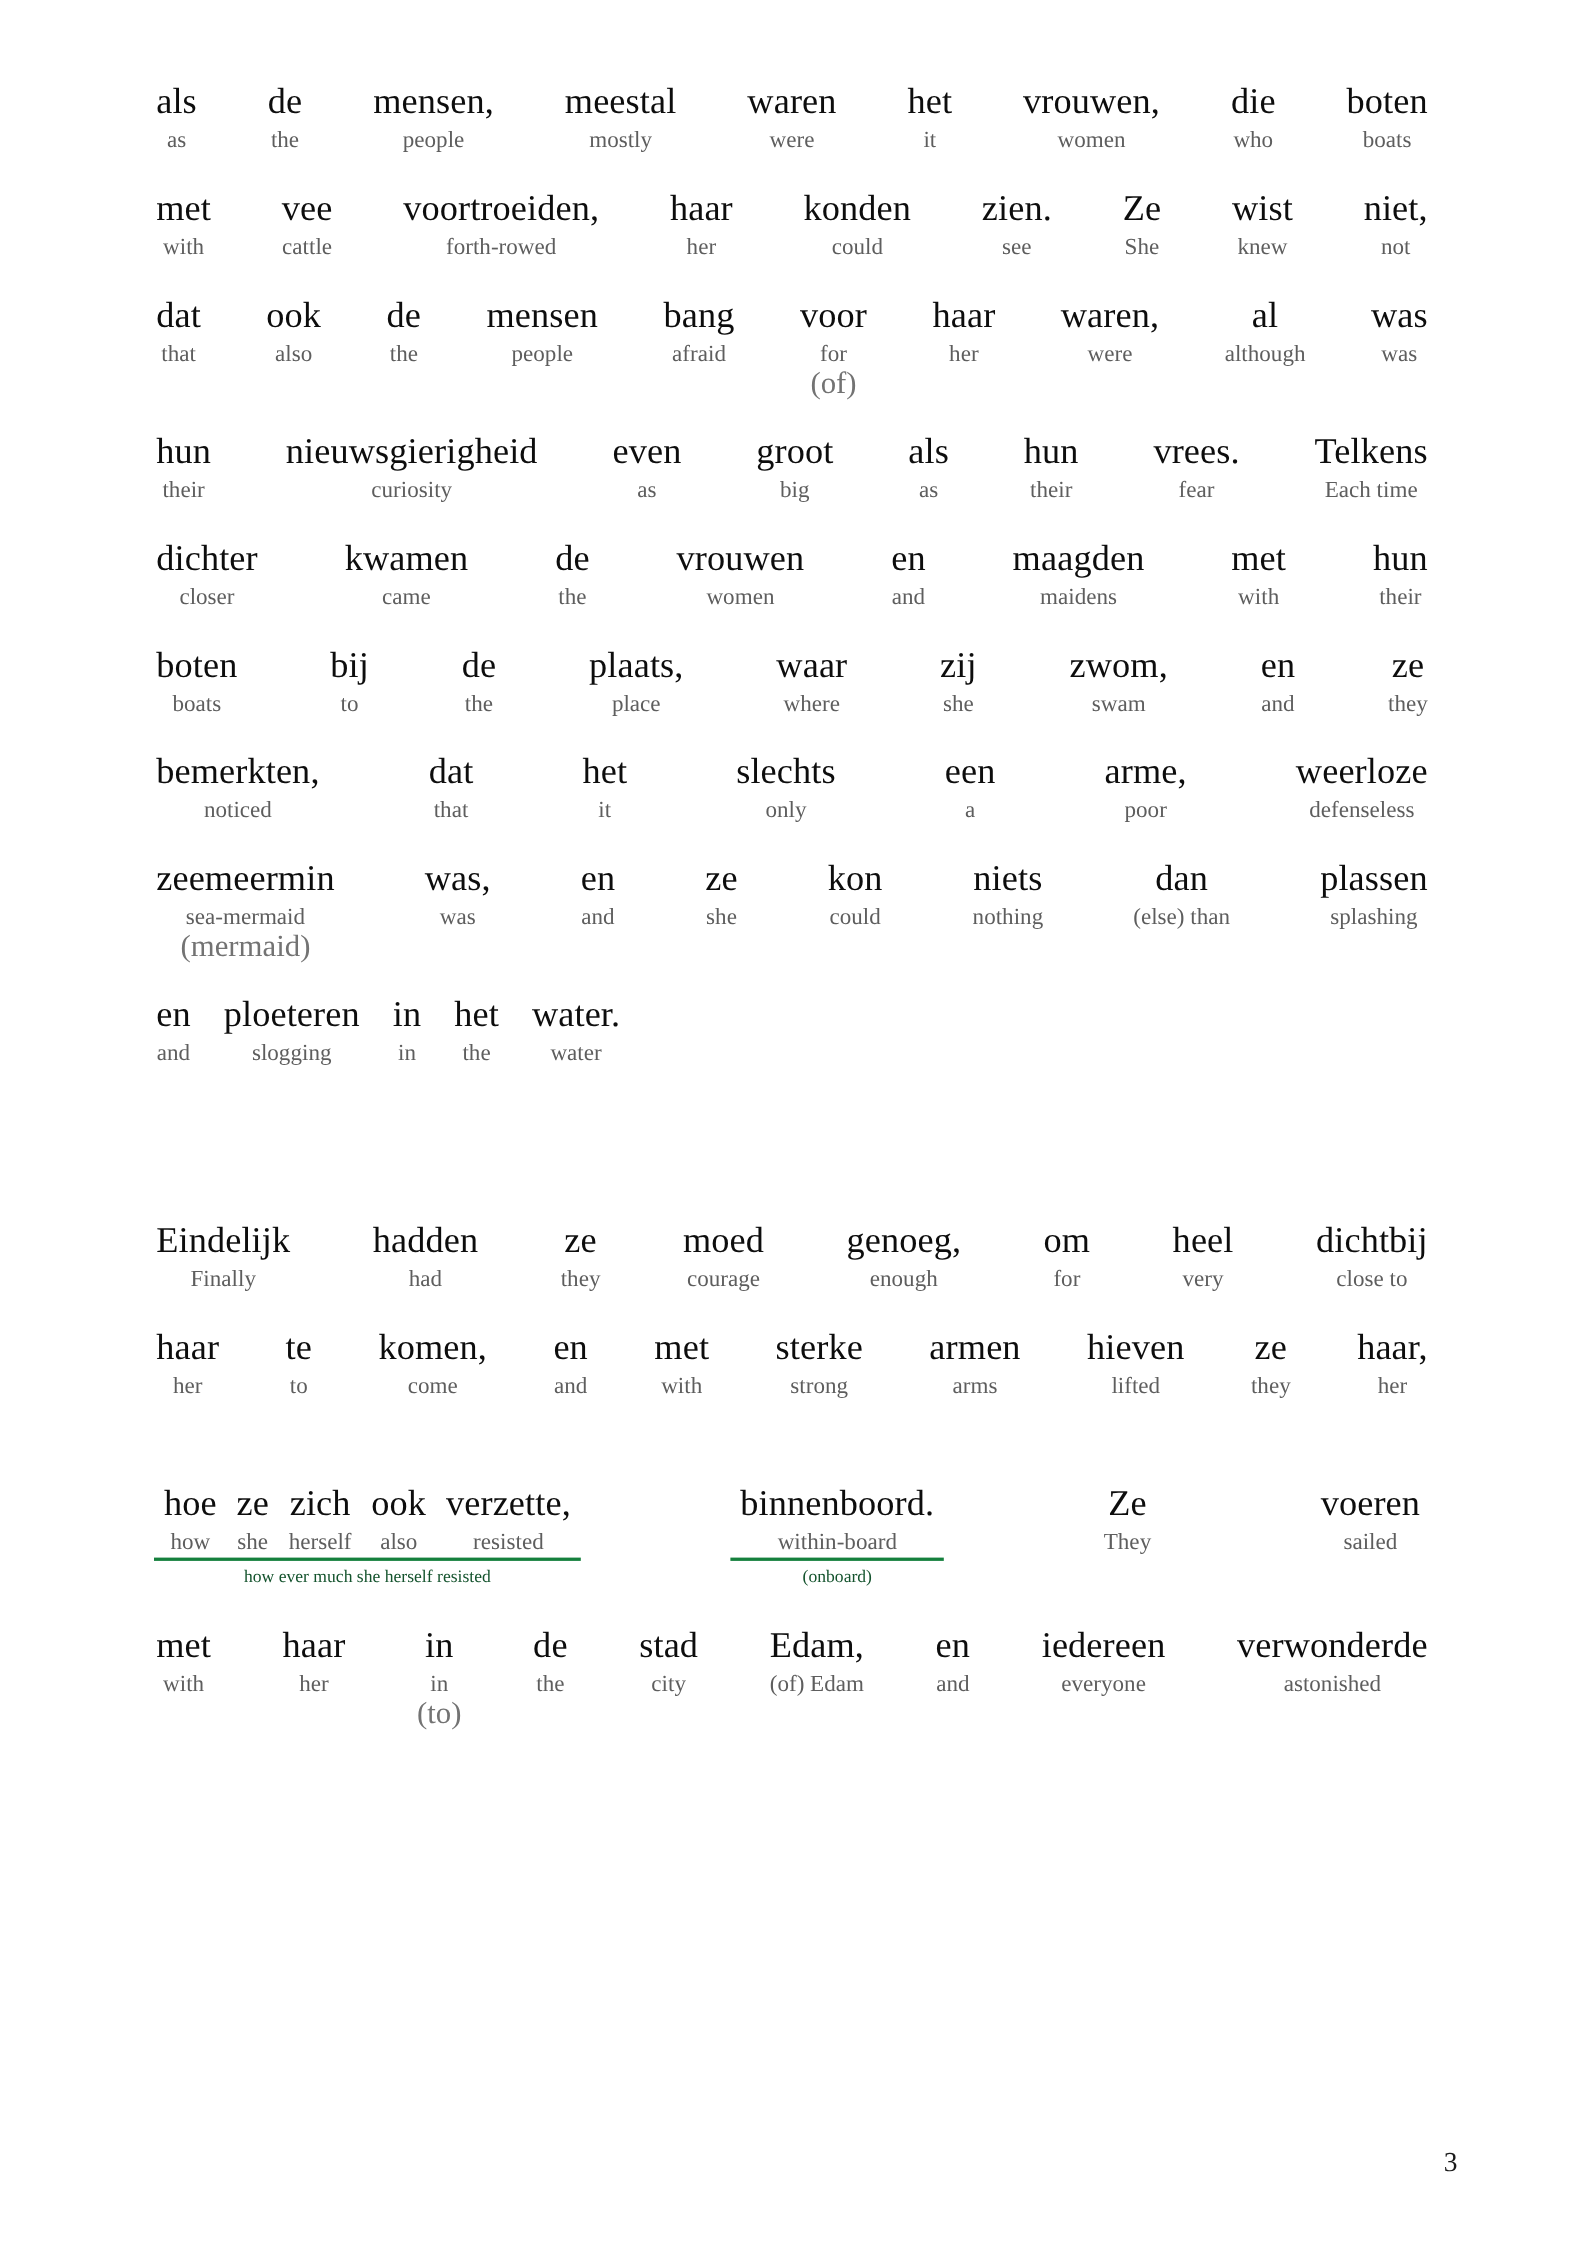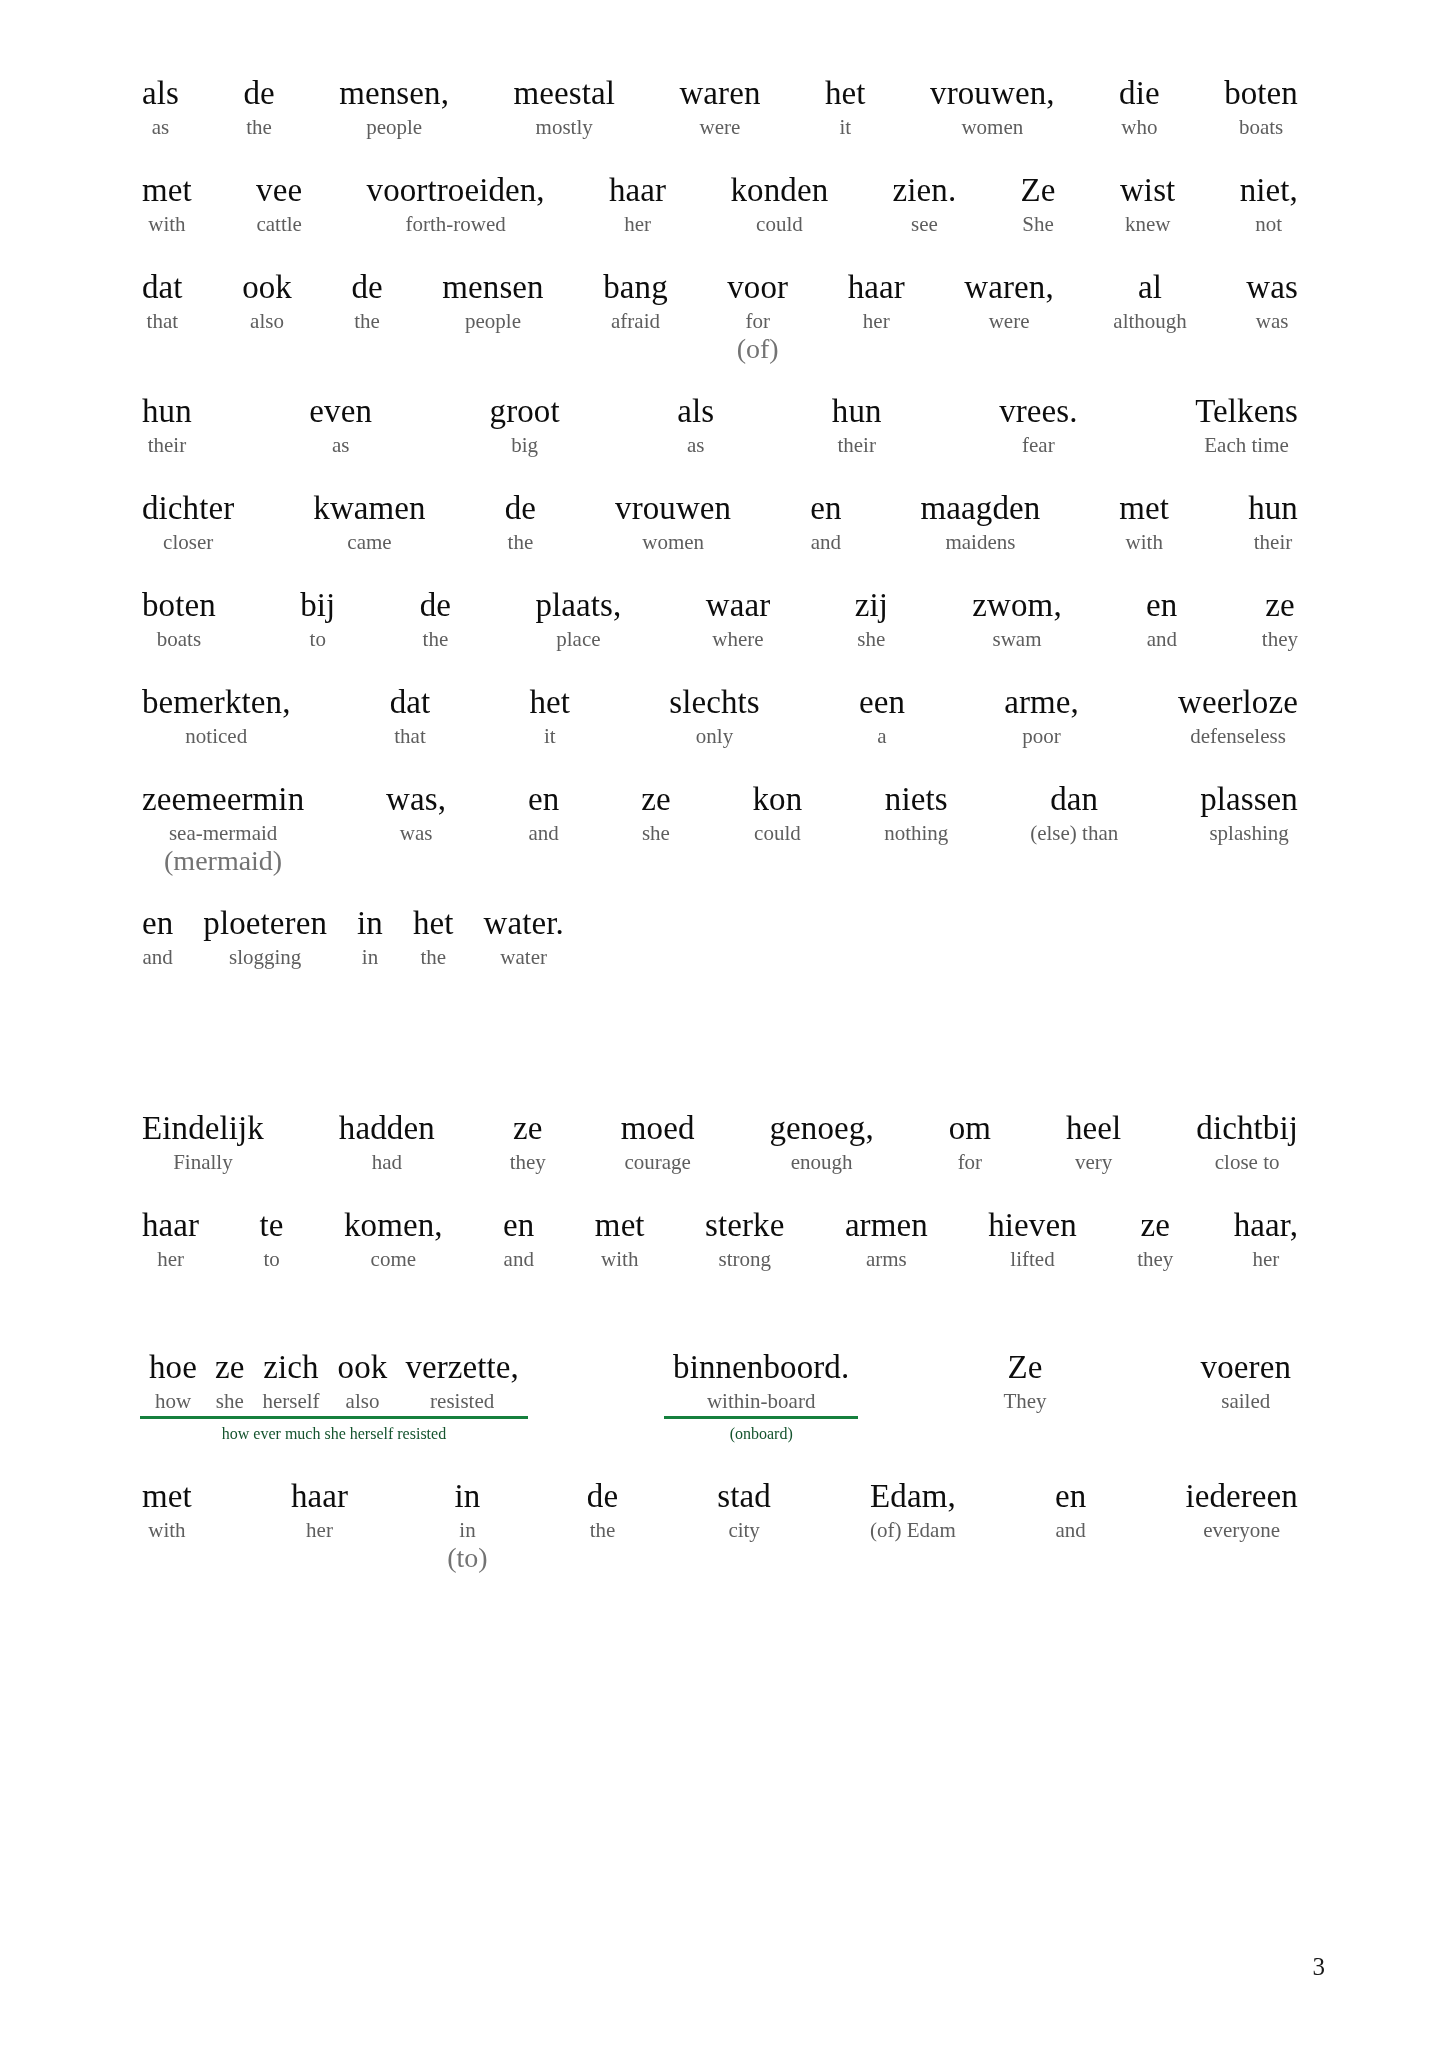--- a/index.html
+++ b/index.html
@@ -230,20 +230,24 @@
             <div class="src">was</div>
             <div class="gloss">was</div>
           </div>
         </div>
         <div class="iline">
           <div class="wordpair">
             <div class="src">hun</div>
             <div class="gloss">their</div>
           </div>
           <div class="wordpair">
+            <div class="src">nieuwsgierigheid</div>
+            <div class="gloss">curiosity</div>
+          </div>
+          <div class="wordpair">
             <div class="src">even</div>
             <div class="gloss">as</div>
           </div>
           <div class="wordpair">
             <div class="src">groot</div>
             <div class="gloss">big</div>
           </div>
           <div class="wordpair">
             <div class="src">als</div>
             <div class="gloss">as</div>
@@ -577,18 +581,22 @@
             <div class="src">Edam,</div>
             <div class="gloss">(of) Edam</div>
           </div>
           <div class="wordpair">
             <div class="src">en</div>
             <div class="gloss">and</div>
           </div>
           <div class="wordpair">
             <div class="src">iedereen</div>
             <div class="gloss">everyone</div>
+          </div>
+          <div class="wordpair">
+            <div class="src">verwonderde</div>
+            <div class="gloss">astonished</div>
           </div>
         </div>
       </div>
     </div>
   <div class="pagenum">3</div>
 </div>
 
 </body></html>

